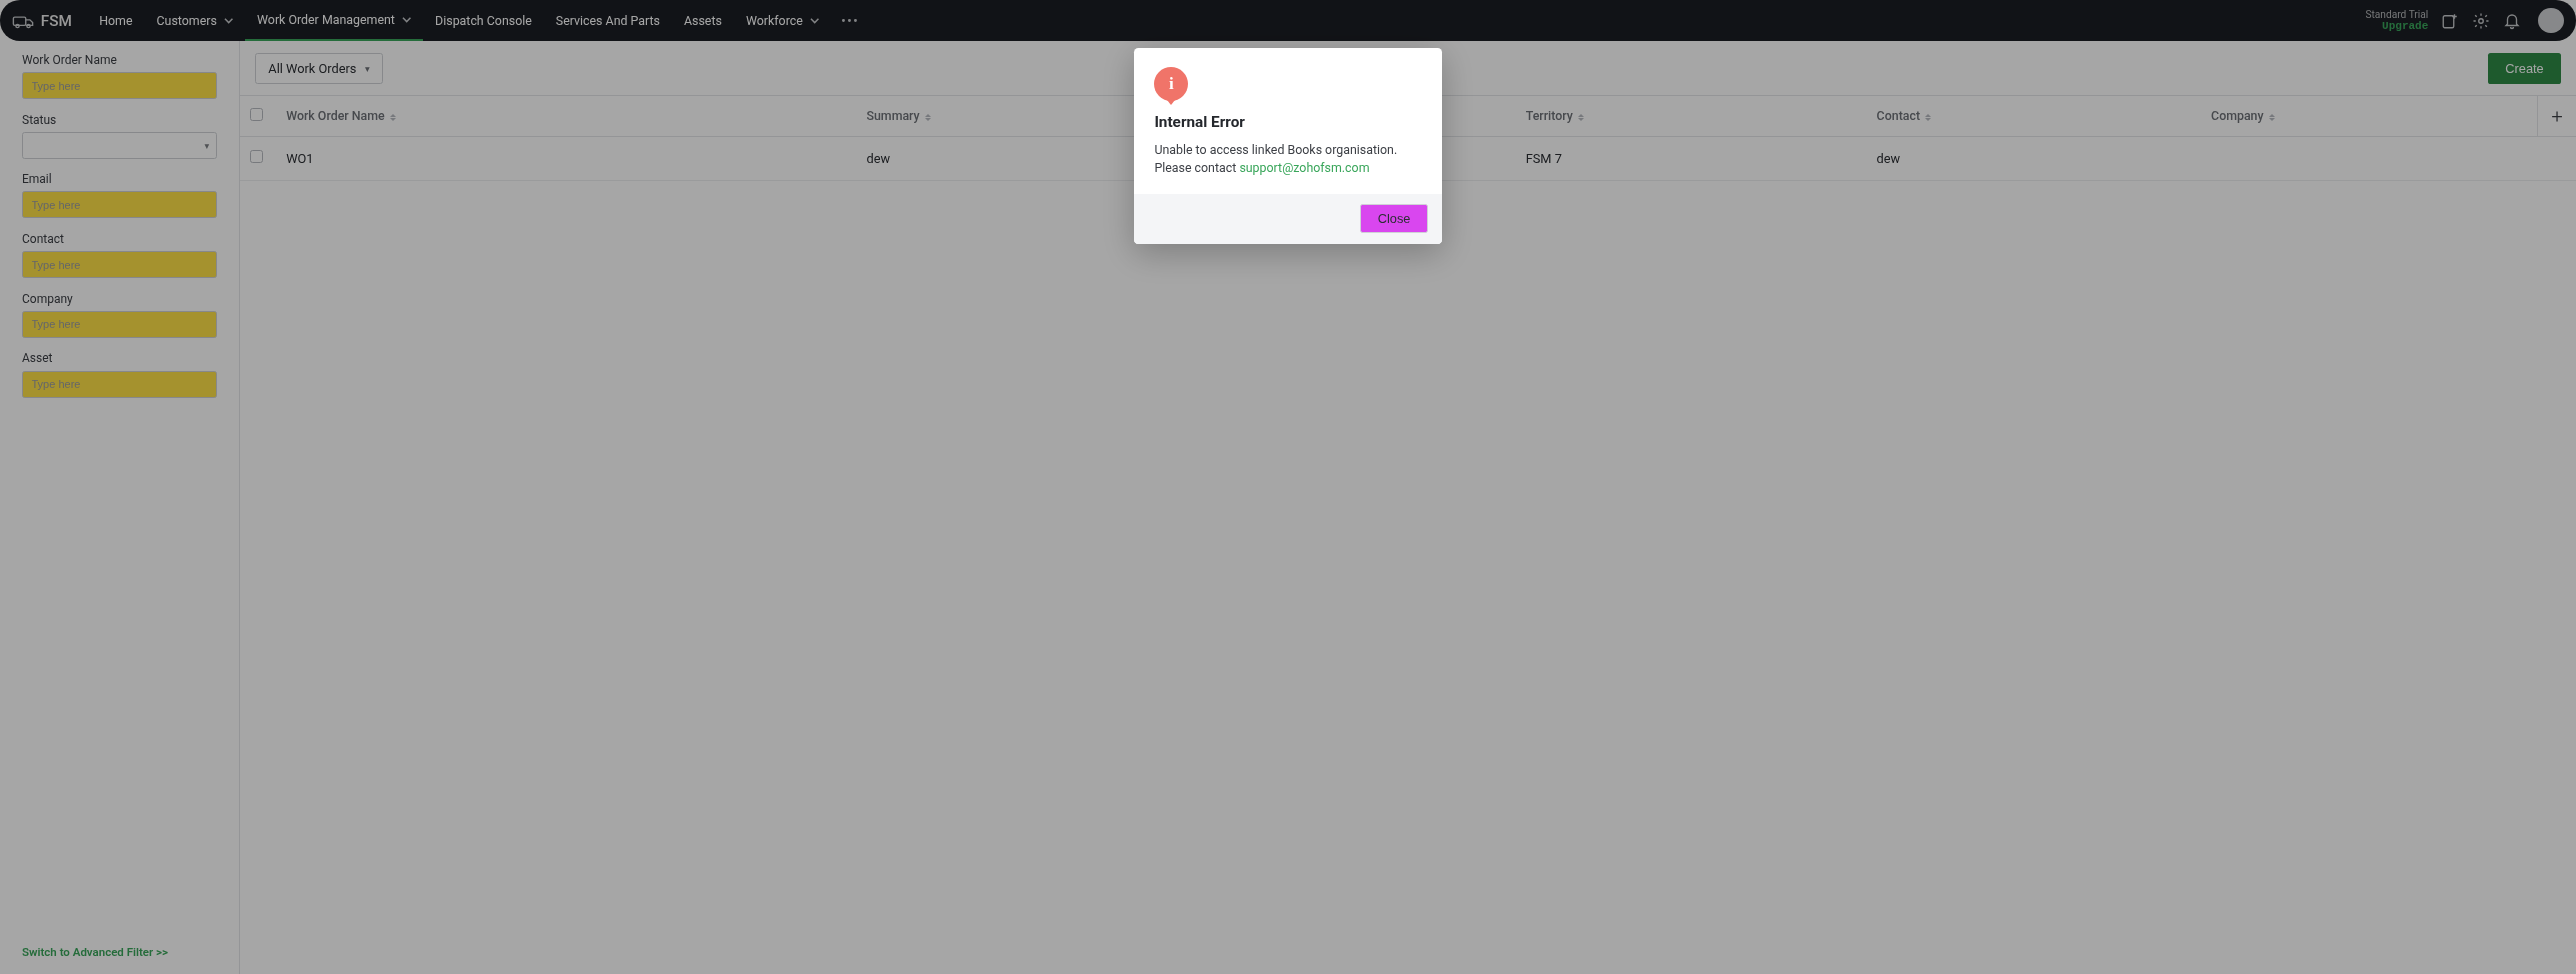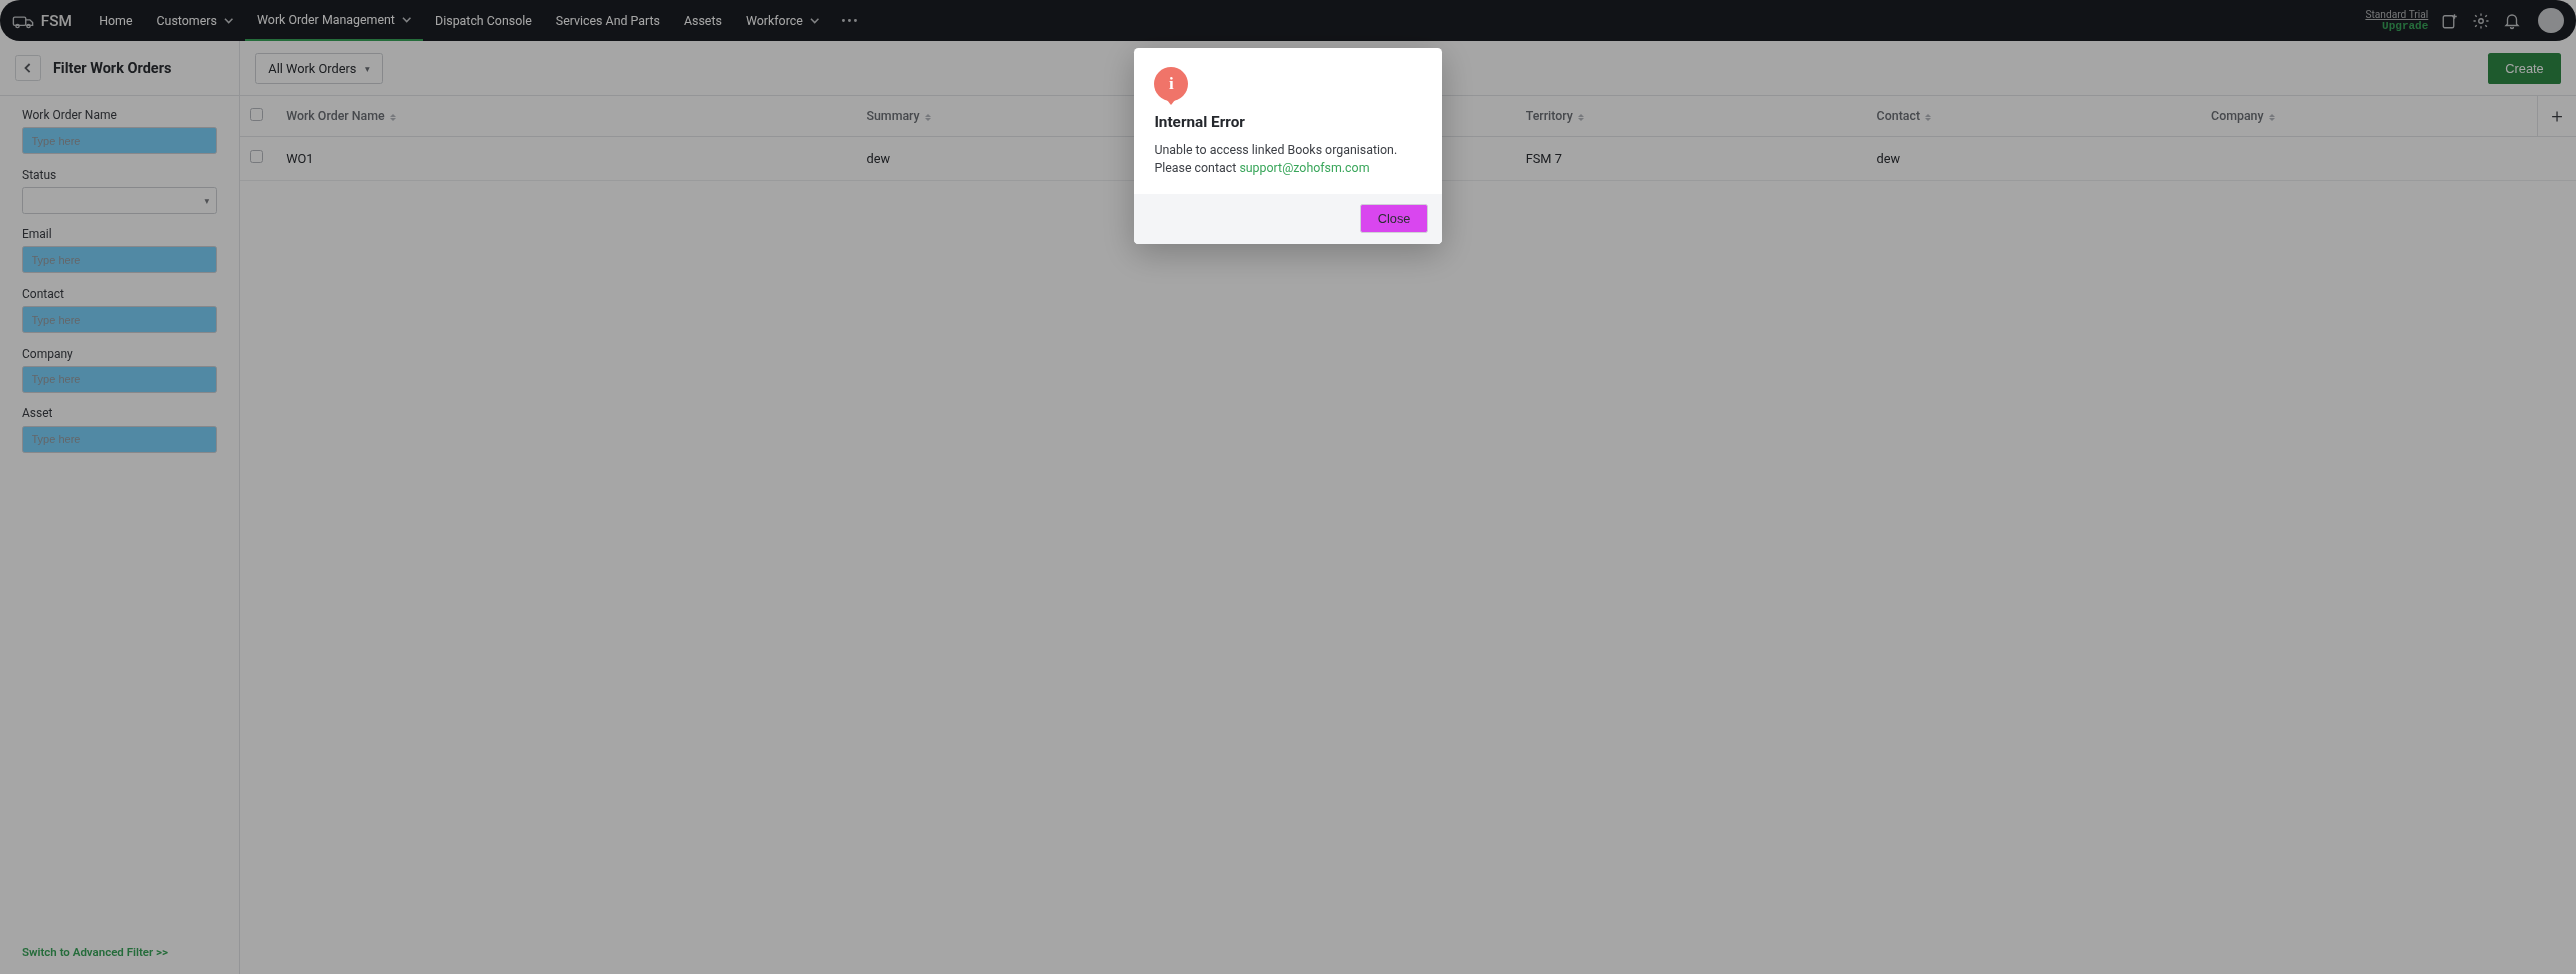--- a/index.html
+++ b/index.html
@@ -17,21 +17,21 @@
   .nav-items { display: flex; align-items: center; height: 100%; }
   .nav-item {
     display: flex; align-items: center; gap: 6.8px; padding: 0 12px;
     height: 100%; cursor: pointer; color: #ffffff; font-size: 12.4px;
   }
   .nav-item .chev { display:inline-flex; align-items:center; }
   .nav-item.active { border-bottom: 2.6px solid #3aa65b; }
   .nav-more { padding: 0 10.2px; cursor: pointer; color: #c7c9cc; letter-spacing: 1.7px; font-weight: bold; }
   .nav-spacer { flex: 1; }
   .trial { text-align: right; margin-right: 12px; line-height: 1.1; }
-  .trial-top { font-size: 10.2px; color: #b6b8ba; text-decoration: underline; }
+  .trial-top { font-size: 10.2px; color: #b6b8ba; }
   .trial-upg { font-size: 11px; color: #3aa65b; font-weight: 600; font-family: Liberation Mono, monospace; }
   .nav-icons { display: flex; align-items: center; gap: 12px; }
   .nav-icon { width: 19px; height: 19px; display: inline-flex; align-items: center; justify-content: center; cursor: pointer; color: #c7c9cc; }
   .avatar { width: 25.6px; height: 25.6px; border-radius: 50%; background: #cfd1d4; margin-left: 5.1px; cursor: pointer; }
 
   
   .page { display: flex; height: calc(100% - 41px); position: relative; }
 
   
   .sidebar { width: 240px; border-right: 0.9px solid #e3e5e8; display: flex; flex-direction: column; }
@@ -42,21 +42,21 @@
   .back-btn {
     width: 25.6px; height: 25.6px; border: 0.9px solid #d8dadd; border-radius: 2.6px;
     display: flex; align-items: center; justify-content: center; cursor: pointer; background: #fff;
   }
   .sidebar-title { font-size: 14.5px; font-weight: 700; color: #2b2e33; }
   .filters { padding: 12px 22px 6.8px; overflow-y: auto; flex: 1; }
   .fgroup { margin-bottom: 13.6px; }
   .flabel { font-size: 12px; color: #3d4046; margin-bottom: 5.1px; }
   .finput {
     width: 100%; height: 27px; border: 0.9px solid #cfd2d6; border-radius: 2.6px;
-    padding: 0 8.5px; font-size: 11px; color: #333; background: #7dd3fc;
+    padding: 0 8.5px; font-size: 11px; color: #333; background: #fde047;
   }
   .finput::placeholder { color: #9a9da2; }
   .fselect {
     width: 100%; height: 27px; border: 0.9px solid #cfd2d6; border-radius: 2.6px;
     background: #fff; position: relative; cursor: pointer;
   }
   .fselect .sel-caret { position: absolute; right: 6.8px; top: 50%; transform: translateY(-50%); color: #7b7e83; font-size: 9.4px; }
   .advlink { color: #3aa65b; font-size: 11.5px; font-weight: 600; padding: 8.5px 22px 15.3px; cursor: pointer; }
 
   
@@ -207,28 +207,20 @@
           <path d="M6 16V10a6 6 0 1112 0v6l2 2H4l2-2zM10 20a2 2 0 004 0"></path>
         </svg>
     </span>
     <span class="avatar"></span>
   </div>
 </div>
 
 <div class="page">
 
   <aside class="sidebar">
-    <div class="sidebar-head">
-      <div class="back-btn">
-        <svg width="10.2" height="10.2" viewBox="0 0 10 10">
-            <path d="M6.5 1L2.5 5l4 4" fill="none" stroke="#5a5d62" stroke-width="1.8"></path>
-          </svg>
-      </div>
-      <div class="sidebar-title">Filter Work Orders</div>
-    </div>
     <div class="filters">
       <div class="fgroup">
         <div class="flabel">Work Order Name</div>
         <input class="finput" placeholder="Type here" style="">
       </div>
       <div class="fgroup">
         <div class="flabel">Status</div>
         <div class="fselect">
             <span class="sel-caret">▾</span>
           </div>

